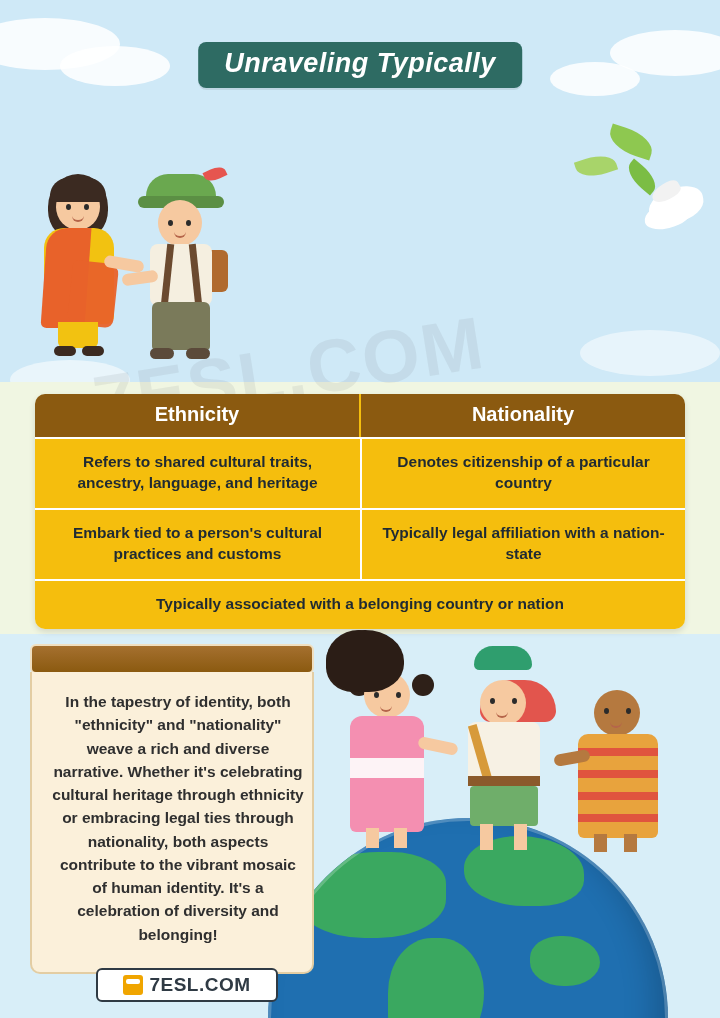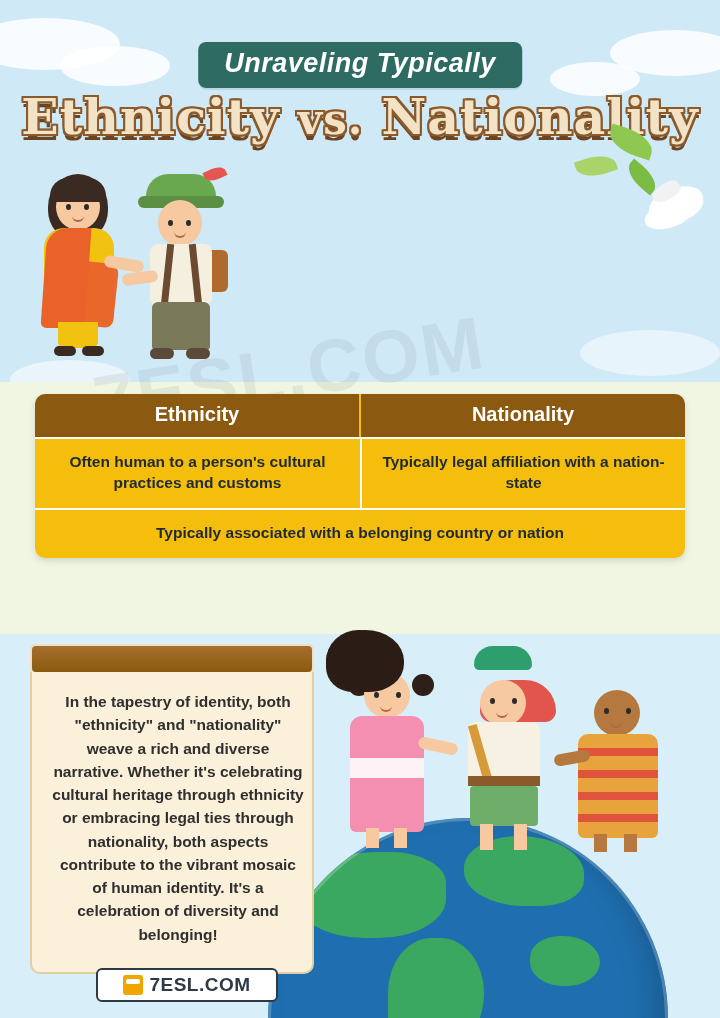--- a/index.html
+++ b/index.html
@@ -404,25 +404,20 @@
     <div class="cloud c6"></div>
   </div>
 
   <div class="green-band"></div>
   <div class="green-band2"></div>
 
   <div class="watermark">7ESL.COM</div>
 
   <div class="subtitle-pill">Unraveling Typically</div>
 
-  <div class="main-title">
-    <span>Ethnicity</span>
-    <span class="vs">vs.</span>
-    <span>Nationality</span>
-  </div>
 
   <div class="leaf l1"></div>
   <div class="leaf l2"></div>
   <div class="leaf l3"></div>
   <div class="dove"></div>
 
   <div class="people-left">
     <div class="fig girl">
       <div class="head hair"></div>
       <div class="head face"></div>
@@ -457,21 +452,25 @@
     </div>
   </div>
 
 
   <div class="table">
     <div class="table-head">
       <div class="th">Ethnicity</div>
       <div class="th">Nationality</div>
     </div>
     <div class="row">
-      <div class="cell">Often human to a person's cultural practices and customs</div>
+      <div class="cell">Refers to shared cultural traits, ancestry, language, and heritage</div>
+      <div class="cell">Denotes citizenship of a particular country</div>
+    </div>
+    <div class="row">
+      <div class="cell">Embark tied to a person's cultural practices and customs</div>
       <div class="cell">Typically legal affiliation with a nation-state</div>
     </div>
     <div class="row">
       <div class="cell">Typically associated with a belonging country or nation</div>
     </div>
   </div>
 
   <div class="globe">
     <div class="land a"></div>
     <div class="land b"></div>

